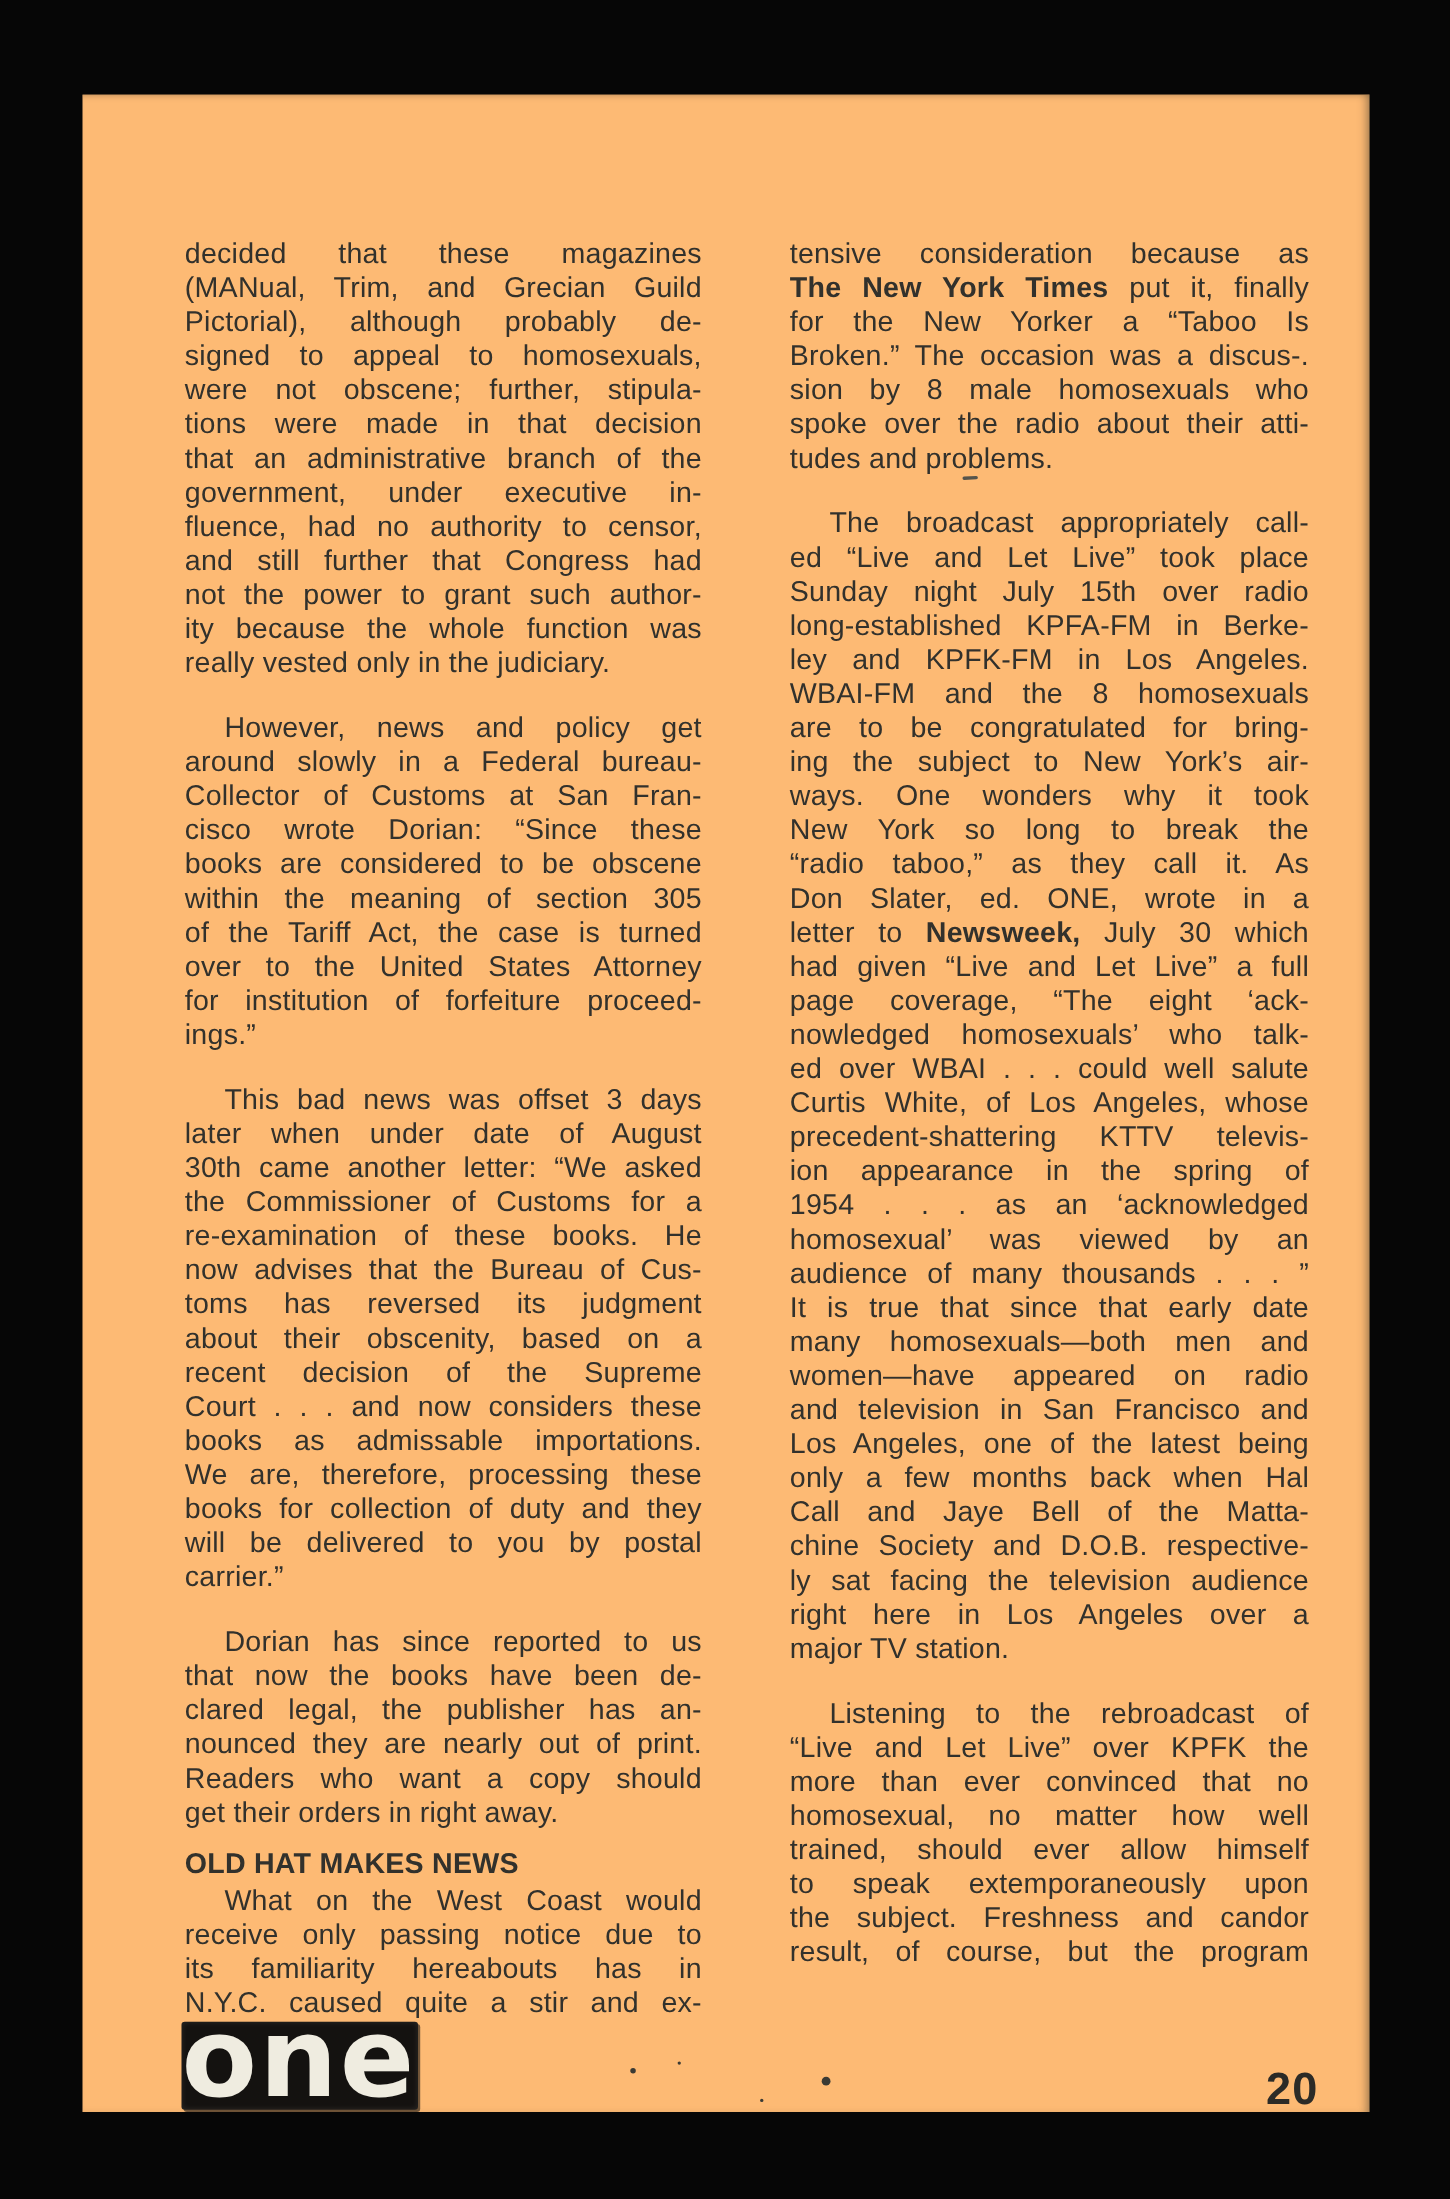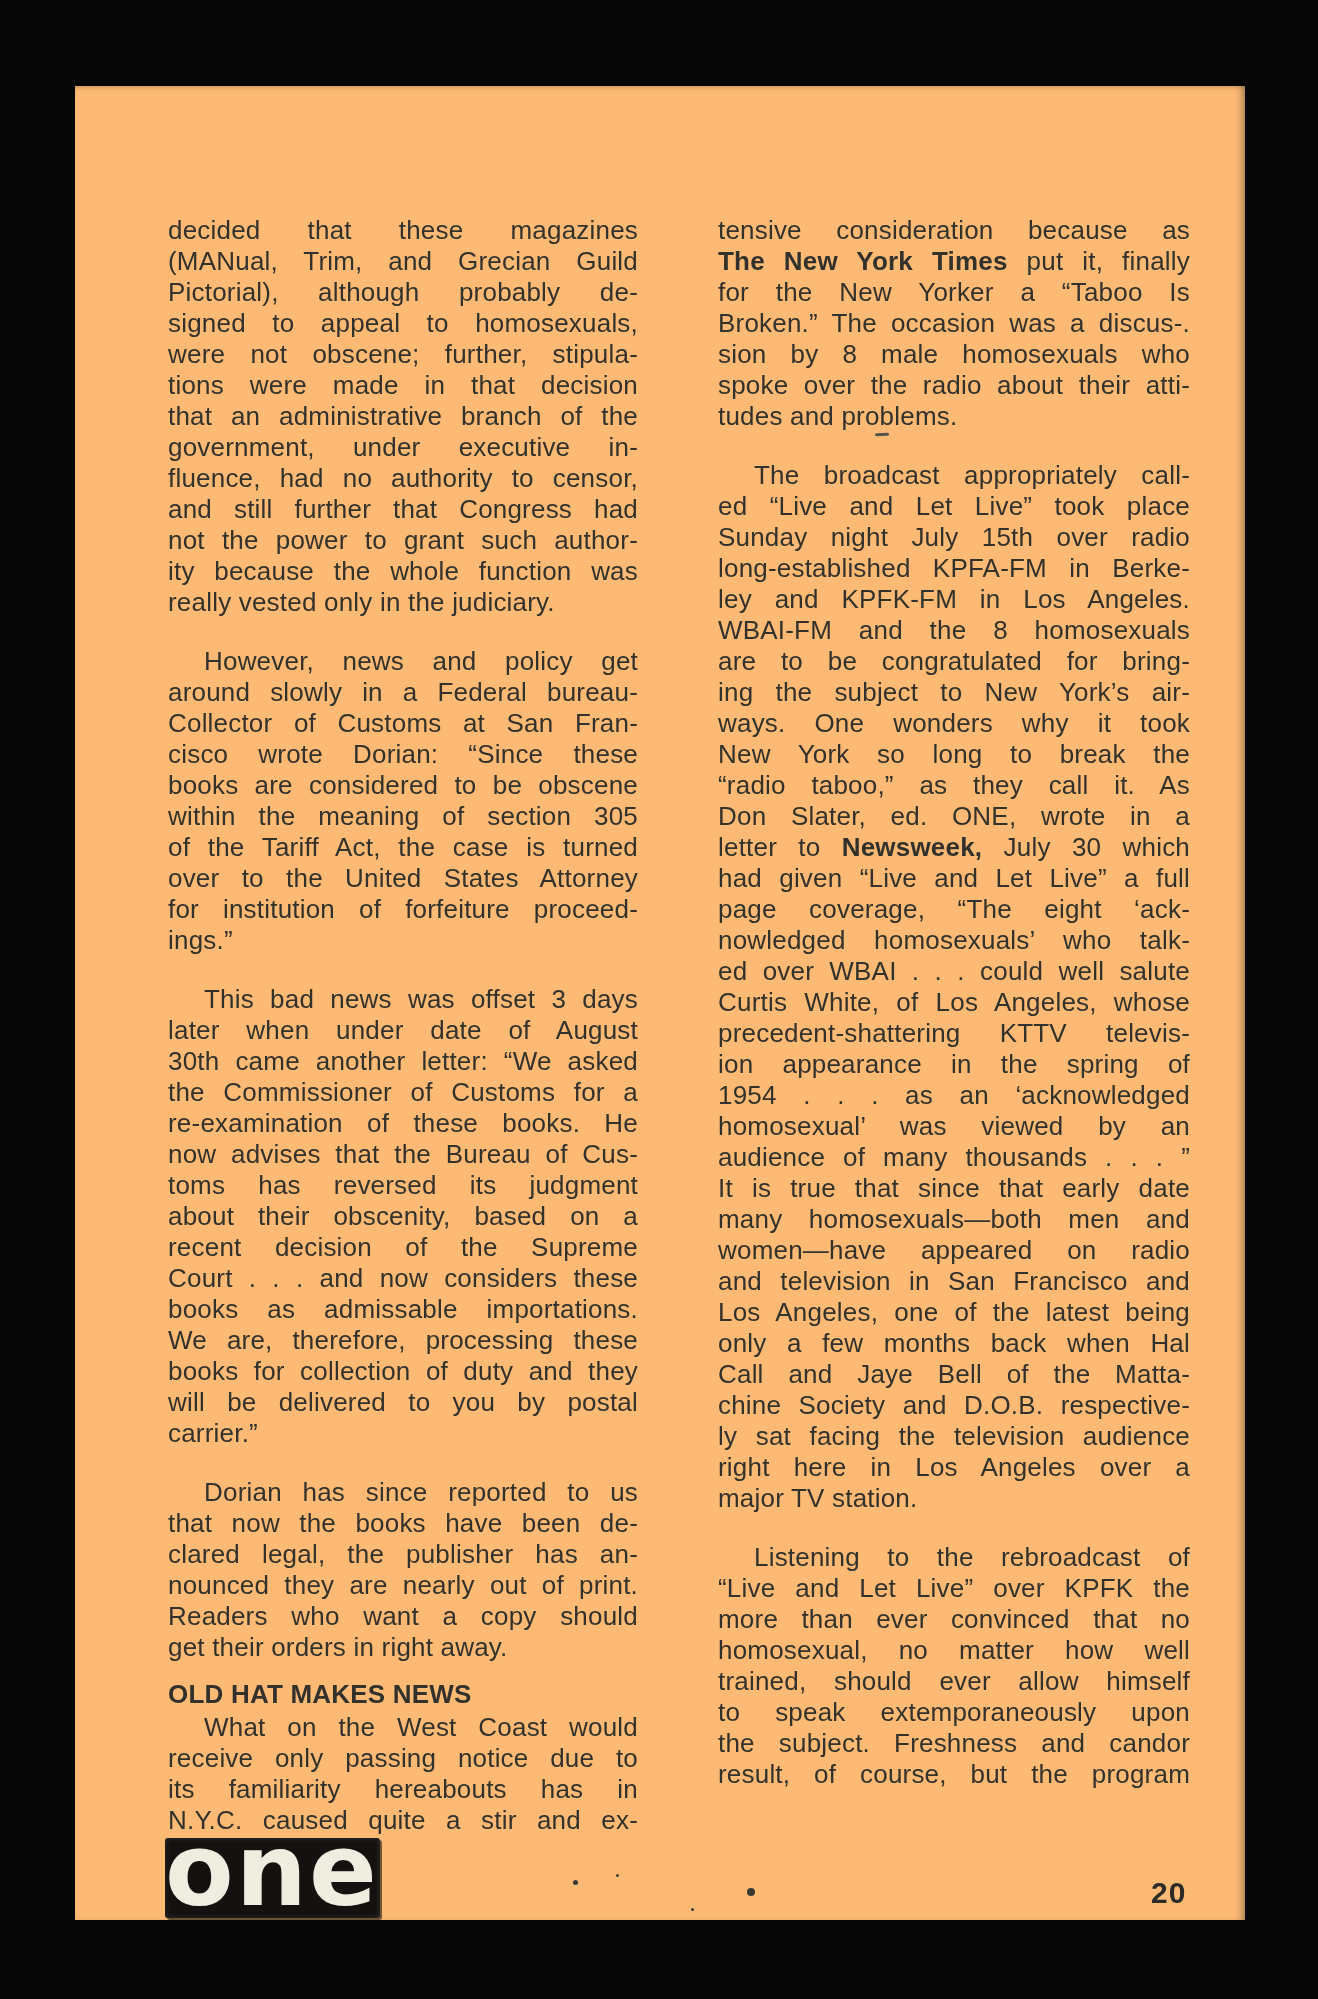--- a/index.html
+++ b/index.html
@@ -45,21 +45,21 @@
     font-family:"DejaVu Sans", sans-serif;
     font-weight:bold;
     font-size:100px; line-height:80px;
     color:#efece0;
     letter-spacing:2px;
     transform:translateY(-7px);
   }
   .page-number{
     position:absolute; left:1076px; top:1790px;
     width:120px;
-    font-size:30px; font-weight:bold; color:#2c2b27;
+    font-size:41px; font-weight:bold; color:#2c2b27;
     letter-spacing:1px;
   }
   .speck{ position:absolute; background:#3a3a34; border-radius:50%; }
   .sp1{ left:498px; top:1794px; width:5px; height:5px; }
   .sp2{ left:541px; top:1788px; width:3px; height:3px; }
   .sp3{ left:672px; top:1802px; width:8px; height:8px; }
   .sp4{ left:616px; top:1822px; width:3px; height:3px; }
   .ink-dash{
     position:absolute; left:800px; top:347px;
     width:14px; height:3px; background:#55544c; border-radius:2px;

